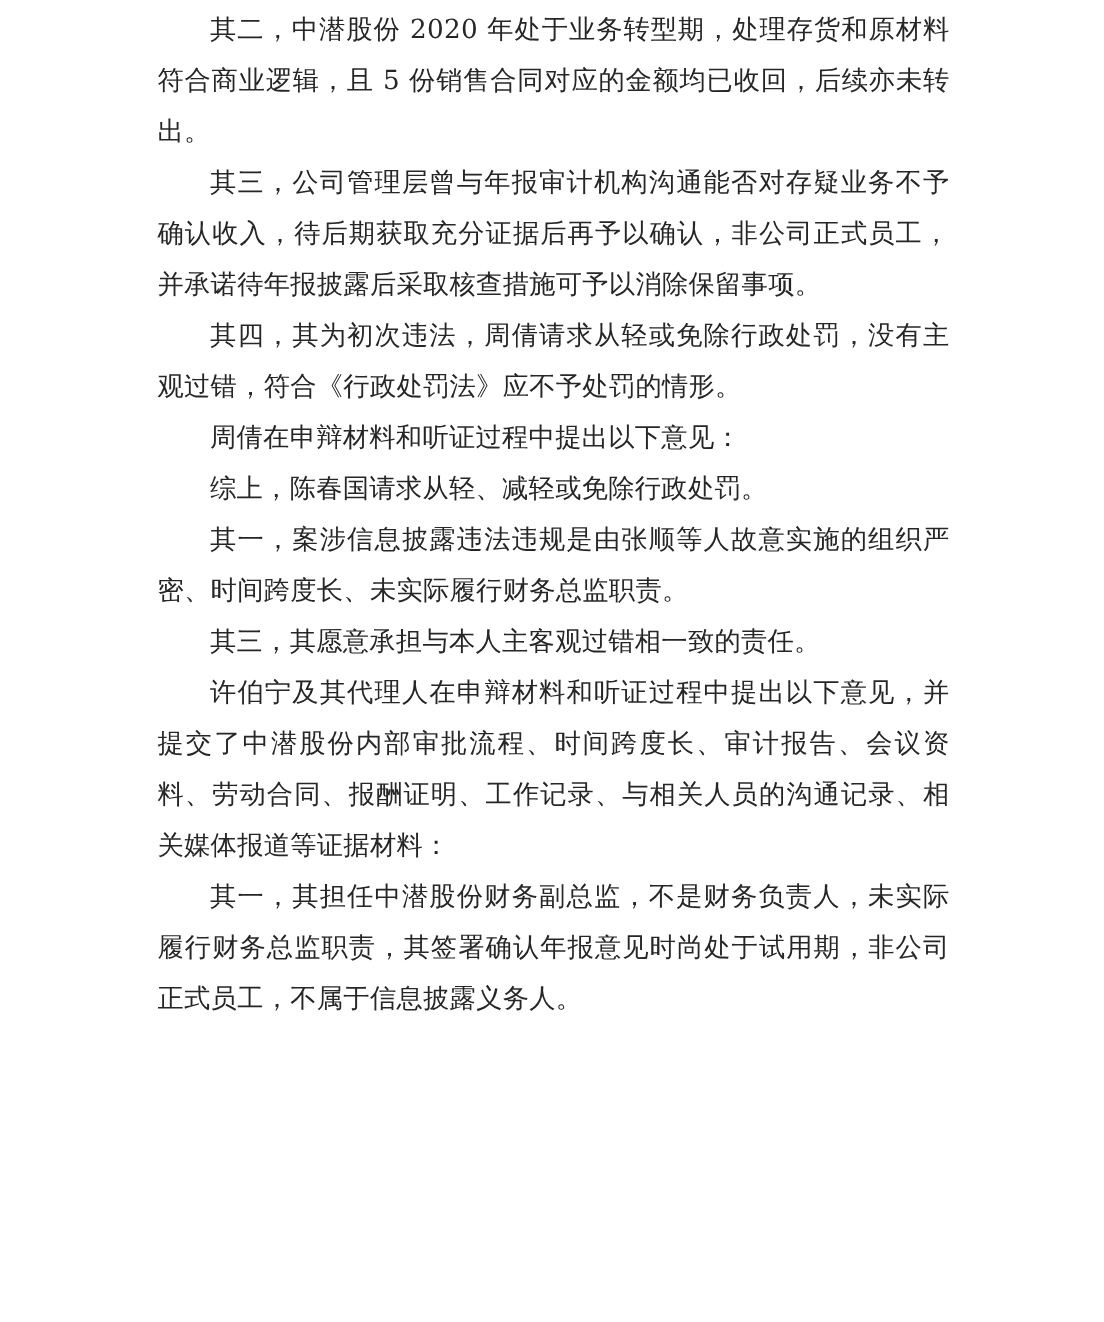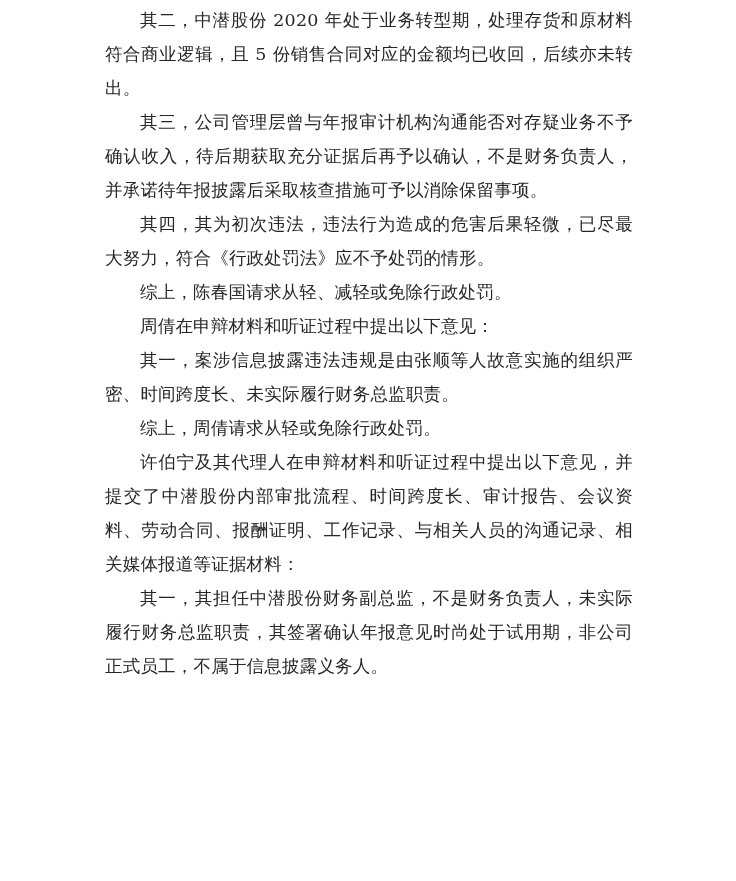--- a/index.html
+++ b/index.html
@@ -38,23 +38,23 @@
   .para.first {
     margin-top: 3px;
   }
 </style>
 </head>
 <body>
 
 <div class="page">
   <div class="text-column">
     <p class="para first">其二，中潜股份 2020 年处于业务转型期，处理存货和原材料符合商业逻辑，且 5 份销售合同对应的金额均已收回，后续亦未转出。</p>
-    <p class="para">其三，公司管理层曾与年报审计机构沟通能否对存疑业务不予确认收入，待后期获取充分证据后再予以确认，不是财务负责人，并承诺待年报披露后采取核查措施可予以消除保留事项。</p>
-    <p class="para">其四，其为初次违法，违法行为造成的危害后果轻微，已尽最大努力，符合《行政处罚法》应不予处罚的情形。</p>
+    <p class="para">其三，公司管理层曾与年报审计机构沟通能否对存疑业务不予确认收入，待后期获取充分证据后再予以确认，非公司正式员工，并承诺待年报披露后采取核查措施可予以消除保留事项。</p>
+    <p class="para">其四，其为初次违法，周倩请求从轻或免除行政处罚，没有主观过错，符合《行政处罚法》应不予处罚的情形。</p>
+    <p class="para">周倩在申辩材料和听证过程中提出以下意见：</p>
     <p class="para">综上，陈春国请求从轻、减轻或免除行政处罚。</p>
-    <p class="para">周倩在申辩材料和听证过程中提出以下意见：</p>
     <p class="para">其一，案涉信息披露违法违规是由张顺等人故意实施的组织严密、时间跨度长、未实际履行财务总监职责。</p>
-    <p class="para">综上，周倩请求从轻或免除行政处罚。</p>
+    <p class="para">其三，其愿意承担与本人主客观过错相一致的责任。</p>
     <p class="para">许伯宁及其代理人在申辩材料和听证过程中提出以下意见，并提交了中潜股份内部审批流程、时间跨度长、审计报告、会议资料、劳动合同、报酬证明、工作记录、与相关人员的沟通记录、相关媒体报道等证据材料：</p>
     <p class="para">其一，其担任中潜股份财务副总监，不是财务负责人，未实际履行财务总监职责，其签署确认年报意见时尚处于试用期，非公司正式员工，不属于信息披露义务人。</p>
 
   </div>
 </div>
 
 </body></html>

